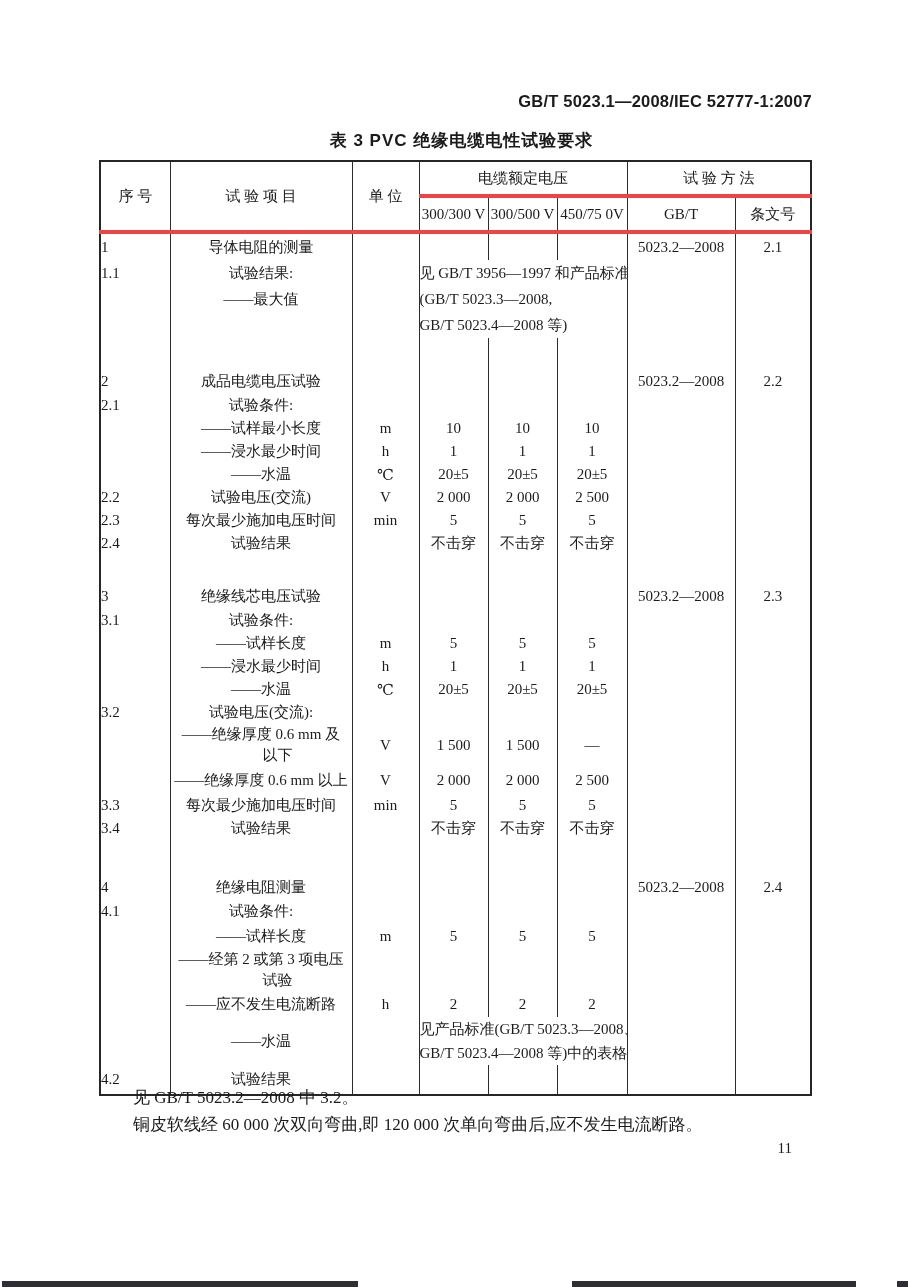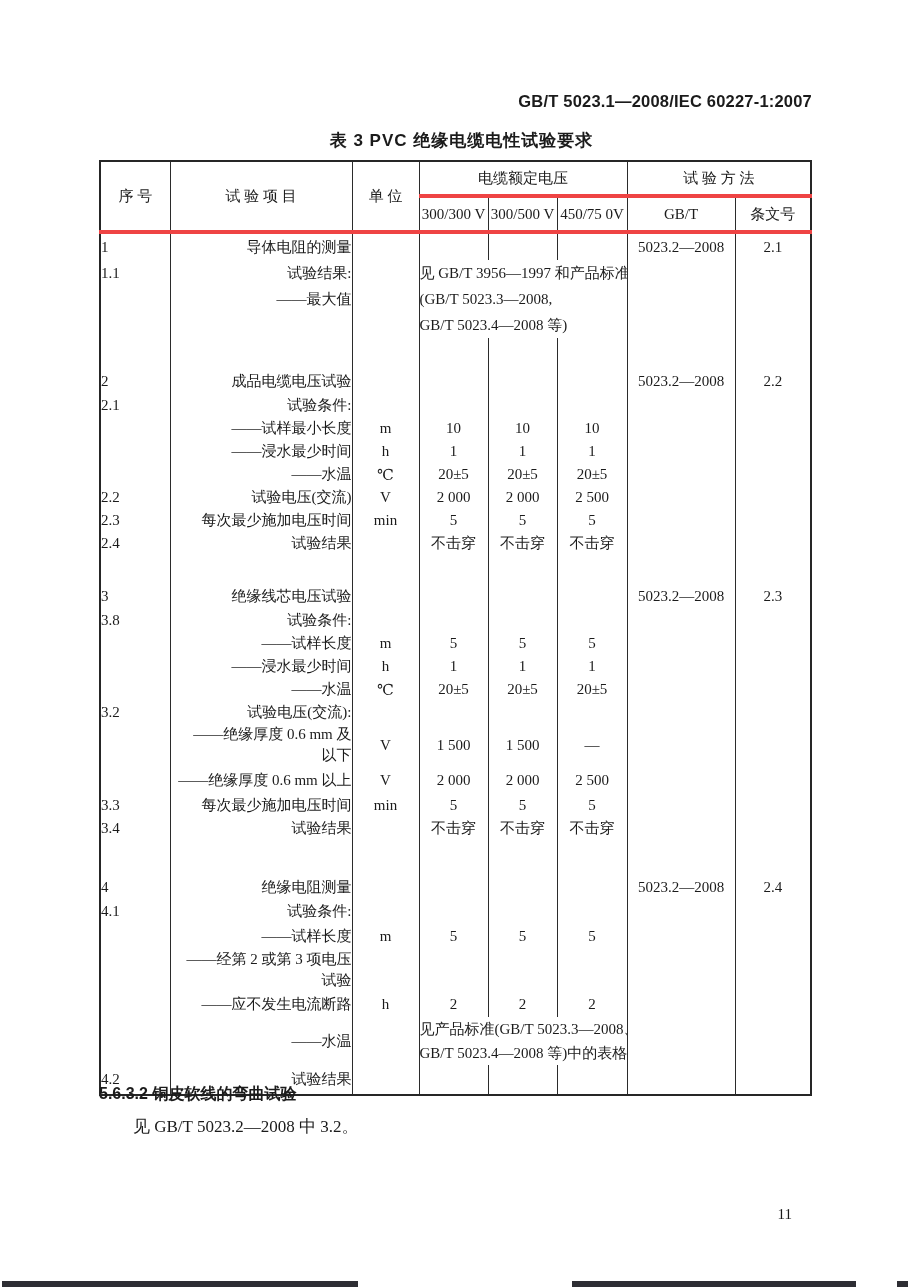--- a/index.html
+++ b/index.html
@@ -33,46 +33,46 @@
     border-right:1px solid #2b2b2b;
     padding:0; font-weight:normal; vertical-align:middle;
     overflow:hidden; white-space:nowrap;
   }
   table.spec thead th {
     border-bottom:4px solid #ef4444;
     text-align:center; height:32px; font-size:15px;
   }
   tbody td { border-top:none; border-bottom:none; }
   .c-no   { text-align:left; padding-left:9px; }
-  .c-item { text-align:right; padding-left:9px; line-height:21px; }
+  .c-item { text-align:center; padding-left:9px; line-height:21px; }
   .c-item .cont { padding-left:33px; }
   .c-unit, .c-val, .c-gbt, .c-clause { text-align:center; }
   .c-span { text-align:left; padding-left:7px; line-height:24px; }
   .footer-block { position:absolute; left:99px; top:1084px; width:760px; }
   .footer-heading {
     font-family:"Liberation Sans","DejaVu Sans",sans-serif;
     font-weight:bold; font-size:16px; margin:0 0 8px 0;
   }
   .footer-para {
     font-size:17px; line-height:27px; margin:0;
     padding-left:34px; white-space:nowrap;
   }
   .page-number {
-    position:absolute; top:1206px; right:116px;
+    position:absolute; top:1140px; right:116px;
     font-size:15px;
   }
   .edge-bar { position:absolute; top:1281px; height:6px; background:#2e2e34; }
   .edge-bar.b1 { left:2px;  width:356px; }
   .edge-bar.b2 { left:572px; width:284px; }
   .edge-bar.b3 { left:897px; width:11px; }
 </style>
 </head>
 <body>
 
-<div class="doc-code">GB/T 5023.1—2008/IEC 60227-1:2007</div>
+<div class="doc-code">GB/T 5023.1—2008/IEC 52777-1:2007</div>
 
 <div class="table-title">表 3  PVC 绝缘电缆电性试验要求</div>
 
 <table class="spec">
   <colgroup>
     <col style="width:70px">
       <col style="width:182px">
       <col style="width:67px">
     <col style="width:69px">
       <col style="width:69px">
@@ -265,21 +265,21 @@
           <div>绝缘线芯电压试验</div>
         </td>
         <td class="c-unit"></td>
         <td class="c-val"></td>
         <td class="c-val"></td>
         <td class="c-val"></td>
         <td class="c-gbt">5023.2—2008</td>
         <td class="c-clause">2.3</td>
       </tr>
       <tr style="height: 23px;">
-        <td class="c-no">3.8</td>
+        <td class="c-no">3.1</td>
         <td class="c-item">
           <div>试验条件:</div>
         </td>
         <td class="c-unit"></td>
         <td class="c-val"></td>
         <td class="c-val"></td>
         <td class="c-val"></td>
         <td class="c-gbt"></td>
         <td class="c-clause"></td>
       </tr>
@@ -473,21 +473,21 @@
         <td class="c-val"></td>
         <td class="c-val"></td>
         <td class="c-val"></td>
         <td class="c-gbt"></td>
         <td class="c-clause"></td>
       </tr>
     </tbody>
 </table>
 
 <div class="footer-block">
-  <p class="footer-heading">5.6.3.2  铜皮软线的弯曲试验</p>
   <p class="footer-para">见 GB/T 5023.2—2008 中 3.2。</p>
+  <p class="footer-para">铜皮软线经 60 000 次双向弯曲,即 120 000 次单向弯曲后,应不发生电流断路。</p>
 </div>
 
 <div class="page-number">11</div>
 
 <div class="edge-bar b1"></div>
 <div class="edge-bar b2"></div>
 <div class="edge-bar b3"></div>
 
 </body></html>

